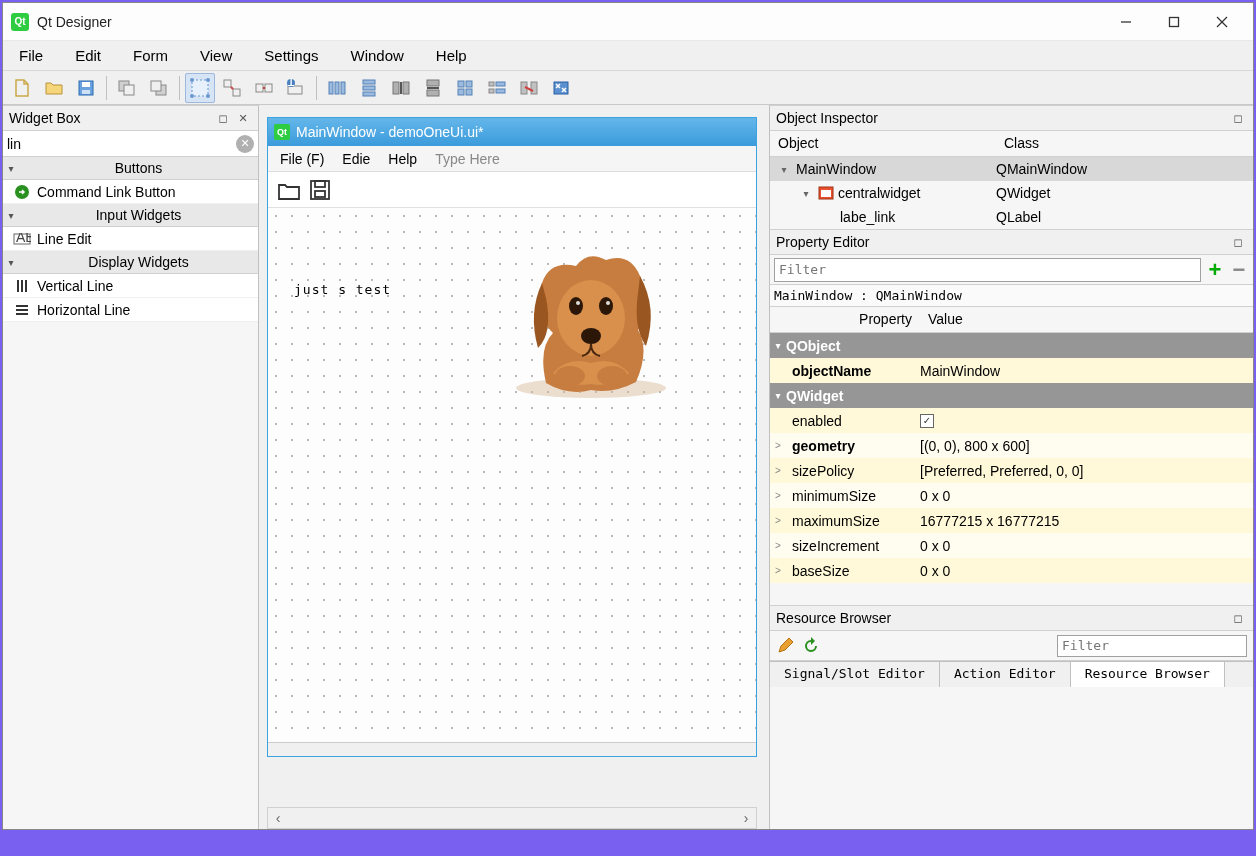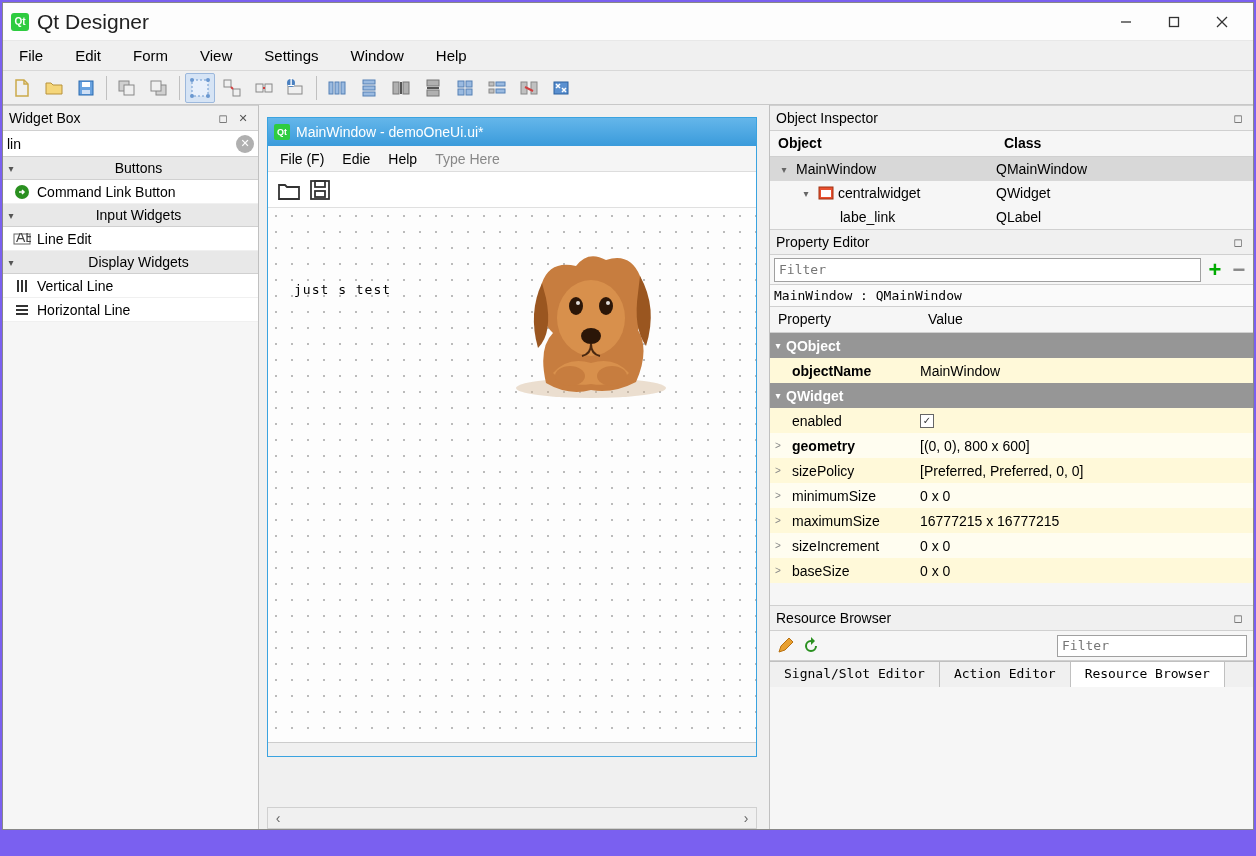--- a/index.html
+++ b/index.html
@@ -1,20 +1,20 @@
 <!DOCTYPE html>
 <html><head>
 <meta charset="utf-8">
 <style>
 * { margin:0; padding:0; box-sizing:border-box; font-family:"Segoe UI","Microsoft YaHei",sans-serif; font-size:14px; }
 body { background:#7a60f0; width:1256px; height:856px; overflow:hidden; position:relative; }
 .window { position:absolute; left:2px; top:2px; right:2px; bottom:26px; background:#f0f0f0; border:1px solid #888; display:flex; flex-direction:column; }
 .titlebar { height:38px; background:#fdfdfd; display:flex; align-items:center; padding:0 8px; border-bottom:1px solid #e8e8e8; }
 .titlebar .appicon { width:18px; height:18px; background:#2ecc40; border-radius:3px; margin-right:8px; display:flex; align-items:center; justify-content:center; color:#fff; font-size:10px; font-weight:bold; }
-.titlebar .title { font-size:21px; color:#222; }
+.titlebar .title { font-size:14px; color:#222; }
 .titlebar .winbtns { margin-left:auto; display:flex; gap:2px; }
 .titlebar .winbtn { width:46px; height:32px; display:flex; align-items:center; justify-content:center; color:#333; cursor:pointer; }
 .menubar { height:30px; background:#f0f0f0; display:flex; align-items:center; padding:0 6px; gap:12px; border-bottom:1px solid #d8d8d8; }
 .menubar .mitem { padding:4px 10px; cursor:pointer; font-size:15px; }
 .toolbar { height:34px; background:#f0f0f0; display:flex; align-items:center; padding:2px 4px; border-bottom:1px solid #c8c8c8; gap:2px; }
 .tbtn { width:30px; height:30px; display:flex; align-items:center; justify-content:center; cursor:pointer; border:1px solid transparent; border-radius:2px; }
 .tbtn.selected { background:#d6e4f5; border-color:#9cb8dc; }
 .tsep { width:1px; height:24px; background:#c0c0c0; margin:0 3px; }
 .mainarea { flex:1; display:flex; overflow:hidden; }
 
@@ -47,35 +47,35 @@
 .formbottom { height:14px; background:#f0f0f0; border-top:1px solid #ccc; }
 .hscroll { position:absolute; left:8px; right:12px; bottom:0; height:22px; background:#f0f0f0; border:1px solid #d0d0d0; display:flex; }
 .hscroll .arrow { width:20px; display:flex; align-items:center; justify-content:center; color:#666; cursor:pointer; }
 .hscroll .track { flex:1; }
 
 
 .rightpanel { width:484px; background:#f6f6f6; display:flex; flex-direction:column; border-left:1px solid #c0c0c0; }
 
 
 .oihdr { display:flex; height:26px; border-bottom:1px solid #d0d0d0; }
-.oihdr div { padding:4px 8px; font-size:14px;font-weight:bold; }
+.oihdr div { padding:4px 8px; font-size:14px; }
 .oirow { display:flex; height:24px; align-items:center; }
 .oirow.sel { background:#d8d8d8; }
 .oirow .chv { width:16px; text-align:center; font-size:10px; color:#666; }
 .oirow .ctxt { font-size:14px; }
 .oiclass { font-size:14px; }
 
 
 .pehdr-row { display:flex; align-items:center; height:30px; padding:2px 4px; border-bottom:1px solid #d0d0d0; gap:4px; }
 .pehdr-row input { flex:1; border:1px solid #a0a0a0; height:24px; padding:0 4px; font-family:"SimSun",monospace; font-size:13px; }
 .plusbtn { width:20px; height:20px; color:#0a0; font-size:22px; font-weight:bold; cursor:pointer; display:flex; align-items:center; justify-content:center; }
 .minusbtn { width:20px; height:20px; color:#888; font-size:22px; font-weight:bold; cursor:pointer; display:flex; align-items:center; justify-content:center; }
 .ctxline { font-family:"SimSun",monospace; font-size:13px; padding:3px 4px; border-bottom:1px solid #d0d0d0; background:#fafafa; }
 .pecols { display:flex; height:26px; border-bottom:1px solid #d0d0d0; }
-.pecols div { padding:4px 8px; font-size:14px; }
+.pecols div { padding:4px 8px; font-size:14px;text-align:right; }
 .grouprow { display:flex; height:25px; align-items:center; background:#969696; color:#fff; }
 .grouprow .chv { width:16px; text-align:center; font-size:10px; }
 .proprow { display:flex; height:25px; align-items:center; background:#fff9d9; }
 .proprow.alt { background:#fffdf0; }
 .proprow .chv { width:16px; text-align:center; font-size:10px; color:#888; }
 .propname { width:130px; padding-left:6px; font-size:14px; }
 .propname.bold { font-weight:bold; }
 .propval { flex:1; font-size:14px; padding-left:4px; display:flex; align-items:center; gap:4px; }
 .chkbox { width:14px; height:14px; border:1px solid #666; background:#fff; display:flex; align-items:center; justify-content:center; font-size:10px; color:#333; }
 

